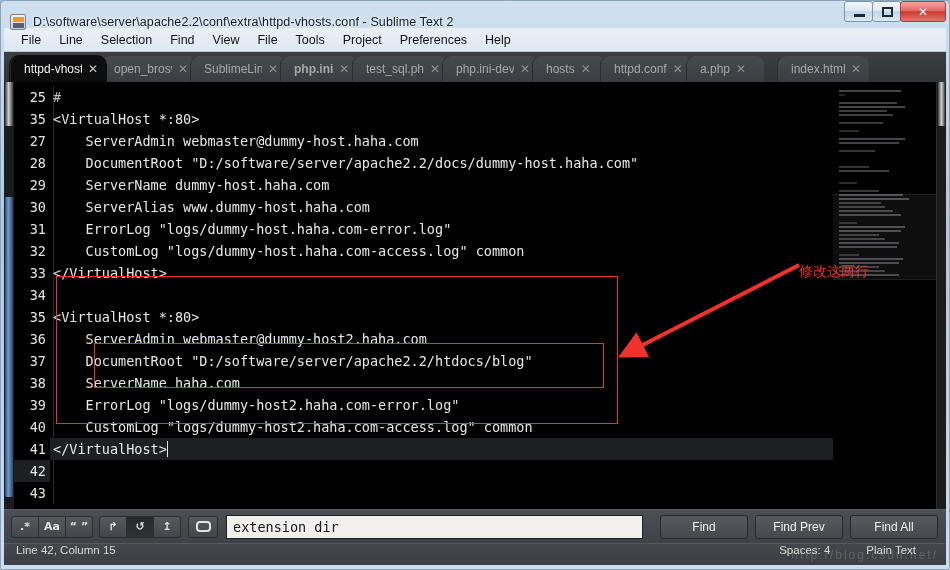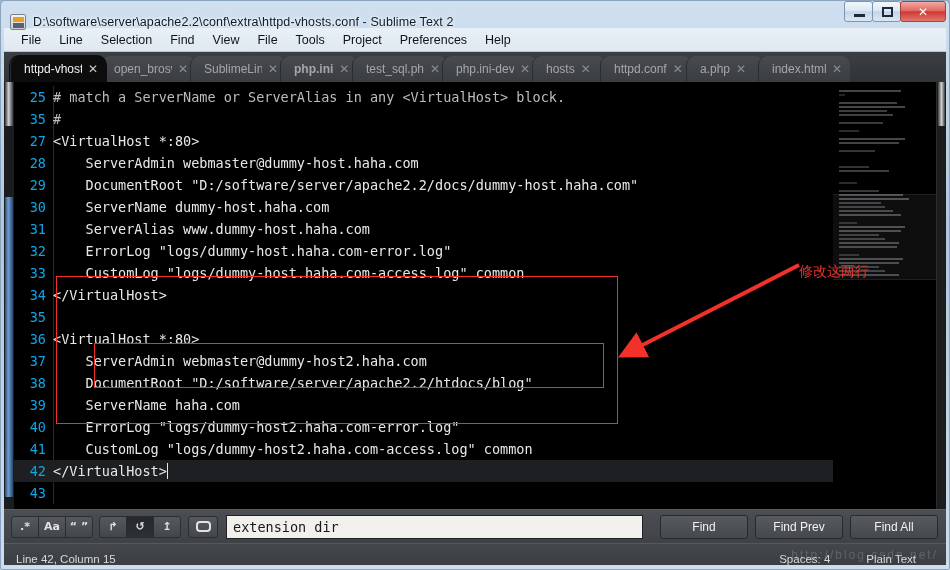--- a/index.html
+++ b/index.html
@@ -188,21 +188,21 @@
     padding-top: 4px;
     text-align: right;
     background: #000;
     position: relative;
     z-index: 2;
   }
   .gline {
     height: 22px; line-height: 22px;
     font-family: "DejaVu Sans Mono", monospace;
     font-size: 13.5px;
-    color: #0ea5e9;
+    color: #e5e5e5;
     padding-right: 4px;
     position: relative;
   }
   .gline.current {
     background: #1d1f22;
   }
 
   .code-area {
     flex: 1 1 auto;
     position: relative;
@@ -339,21 +339,21 @@
     font-family: "Liberation Sans", sans-serif;
     margin-left: 7px;
     display: flex; align-items: center; justify-content: center;
   }
 
   
   .statusbar {
     flex: 0 0 22px;
     background: linear-gradient(180deg,#44484c 0%,#3a3e42 100%);
     border-top: 1px solid #55595d;
-    display: flex; align-items: flex-end;
+    display: flex; align-items: flex-start;
     padding: 0 12px;
     font-size: 11.5px;
     color: #d8d8d8;
     position: relative;
   }
   .status-right { margin-left: auto; display: flex; gap: 36px; padding-right: 18px;}
   .watermark {
     position: absolute;
     right: 8px; top: 50%;
     transform: translateY(-50%);
@@ -432,21 +432,21 @@
           <span class="tab-close">✕</span>
         </div>
         <div class="tab" style="width: 92px;">
           <span class="tab-label">httpd.conf</span>
           <span class="tab-close">✕</span>
         </div>
         <div class="tab" style="width: 78px;">
           <span class="tab-label">a.php</span>
           <span class="tab-close">✕</span>
         </div>
-        <div class="tab" style="width: 92px;">
+        <div class="tab" style="width: 92px; margin-left: 19px;">
           <span class="tab-label">index.html</span>
           <span class="tab-close">✕</span>
         </div>
       </div>
 
     <div class="editor-wrap">
 
       <div class="v-scroll">
         <div class="v-scroll-top"></div>
         <div class="v-scroll-thumb"></div>
@@ -469,21 +469,20 @@
           <div class="gline">38</div>
           <div class="gline">39</div>
           <div class="gline">40</div>
           <div class="gline">41</div>
           <div class="gline current">42</div>
           <div class="gline">43</div>
         </div>
 
       <div class="code-area" id="codearea">
         <div class="indent-guide" style="top:4px;height:418px;"></div>
-      <div class="cline"><span class="comment"># match a ServerName or ServerAlias in any &lt;VirtualHost&gt; block.</span></div>
           <div class="cline"><span class="comment">#</span></div>
           <div class="cline"><span>&lt;VirtualHost *:80&gt;</span></div>
           <div class="cline"><span>    ServerAdmin webmaster@dummy-host.haha.com</span></div>
           <div class="cline"><span>    DocumentRoot "D:/software/server/apache2.2/docs/dummy-host.haha.com"</span></div>
           <div class="cline"><span>    ServerName dummy-host.haha.com</span></div>
           <div class="cline"><span>    ServerAlias www.dummy-host.haha.com</span></div>
           <div class="cline"><span>    ErrorLog "logs/dummy-host.haha.com-error.log"</span></div>
           <div class="cline"><span>    CustomLog "logs/dummy-host.haha.com-access.log" common</span></div>
           <div class="cline"><span>&lt;/VirtualHost&gt;</span></div>
           <div class="cline"><span></span></div>

